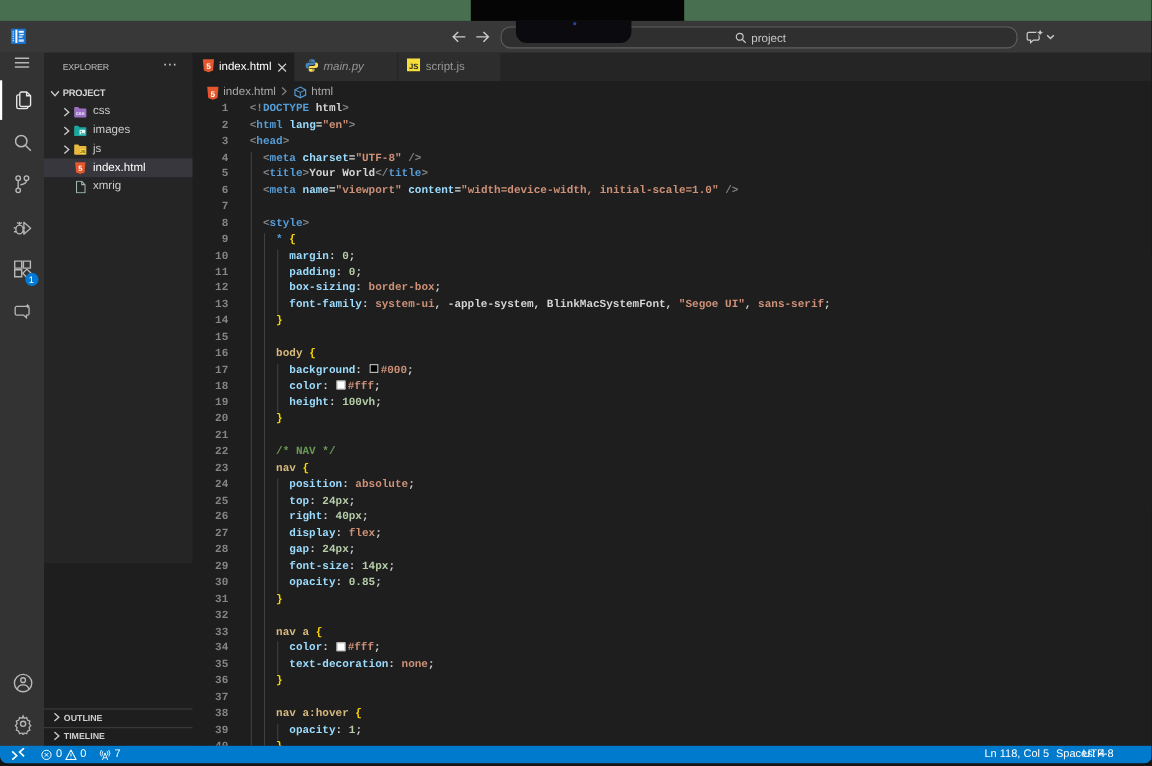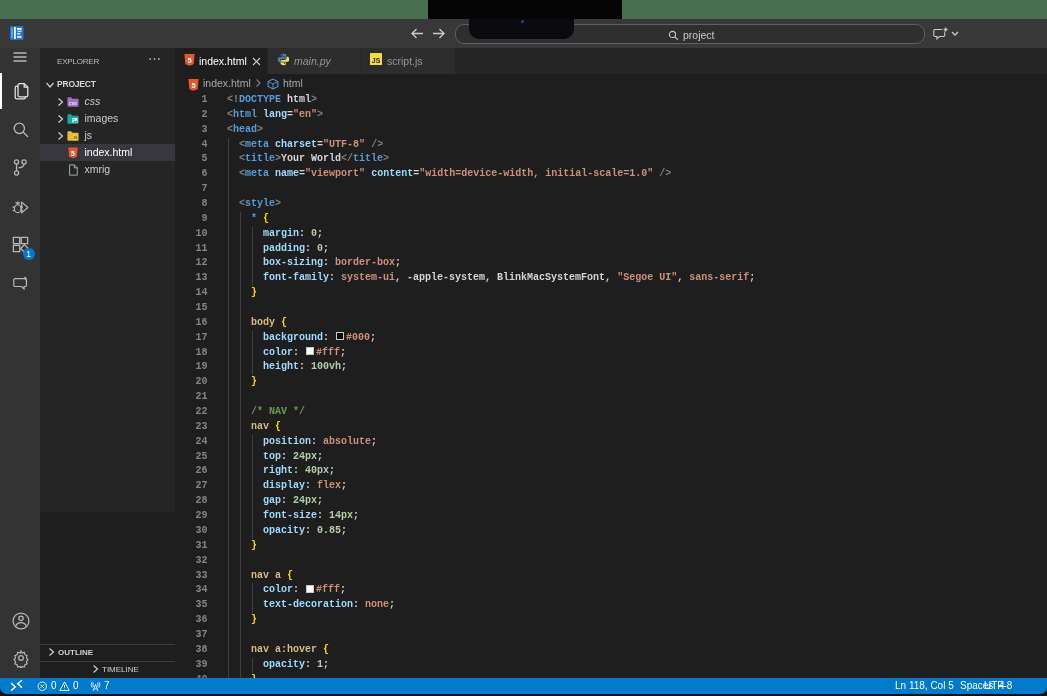--- a/index.html
+++ b/index.html
@@ -217,21 +217,21 @@
 
 <div class="abs" id="sidebar">
   <div style="position:absolute;left:17px;top:8.5px;font-size:8px;color:#bbbbbb;letter-spacing:-0.2px;">EXPLORER</div>
   <div style="position:absolute;left:108px;top:3px;font-size:13px;color:#cccccc;letter-spacing:1px;">⋯</div>
   <div class="srow" style="top:28px;font-weight:bold;color:#d5d5d5;">
         <svg class="chev" style="left:5px;" viewBox="0 0 10 10" fill="none" stroke="#cccccc" stroke-width="1.2">
           <path d="M1.5 3 L5 7 L8.5 3"></path>
         </svg>
         <span style="position:absolute;left:17px;font-size:8.5px;letter-spacing:-0.2px;">PROJECT</span>
       </div>
-  <div class="srow" style="top:45px;font-style:italic;">
+  <div class="srow" style="top:45px;">
         <svg class="chev" style="left:15px;" viewBox="0 0 10 10" fill="none" stroke="#cccccc" stroke-width="1.2">
           <path d="M3.5 1.5 L7.5 5 L3.5 8.5"></path>
         </svg>
         <svg class="ficon" viewBox="0 0 14 12">
           <path d="M0.5 1.5 a1 1 0 0 1 1 -1 h3.2 l1.5 1.7 h6.3 a1 1 0 0 1 1 1 v7.3 a1 1 0 0 1 -1 1 h-11 a1 1 0 0 1 -1 -1 z" fill="#9b6fc3"></path>
           <text x="7" y="9.5" font-size="5.5" font-family="Liberation Sans" font-weight="bold" fill="#f3eaff" text-anchor="middle">css</text>
         </svg>
         <span class="fname">css</span>
       </div>
   <div class="srow" style="top:62px;">
@@ -272,21 +272,21 @@
         <span class="fname">xmrig</span>
       </div>
   <div style="position:absolute;left:0;top:596px;width:135px;height:1px;background:#3c3c3c;"></div>
   <div class="srow" style="top:596px;font-weight:bold;color:#d0d0d0;">
         <svg class="chev" style="left:6px;top:3px;" viewBox="0 0 10 10" fill="none" stroke="#cccccc" stroke-width="1.2">
           <path d="M3.5 1.5 L7.5 5 L3.5 8.5"></path>
         </svg>
         <span style="position:absolute;left:18px;font-size:8px;text-align:center;">OUTLINE</span>
       </div>
   <div style="position:absolute;left:0;top:613px;width:135px;height:1px;background:#3c3c3c;"></div>
-  <div class="srow" style="top:612.5px;font-weight:normal;color:#d0d0d0;margin-left:44px;">
+  <div class="srow" style="top:612.5px;font-weight:bold;color:#d0d0d0;">
         <svg class="chev" style="left:6px;top:3px;" viewBox="0 0 10 10" fill="none" stroke="#cccccc" stroke-width="1.2">
           <path d="M3.5 1.5 L7.5 5 L3.5 8.5"></path>
         </svg>
         <span style="position:absolute;left:18px;font-size:8px;">TIMELINE</span>
       </div>
 </div>
 
 <div class="abs" id="statusbar">
   <svg style="position:absolute;left:10px;top:2px;" width="13" height="11.5" viewBox="0 0 14 12" fill="none" stroke="#ffffff" stroke-width="1.6">
         <path d="M1.2 3.2 L5.6 7.4 L1.2 11.2 M12.8 0 L8.4 3.8 L12.8 8"></path>

